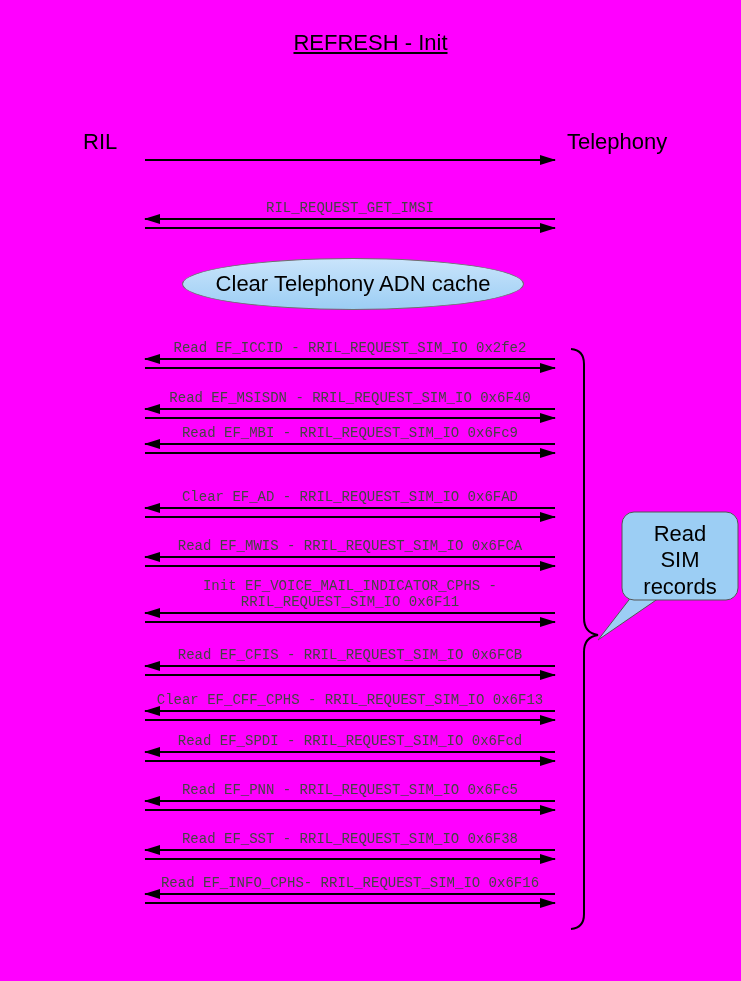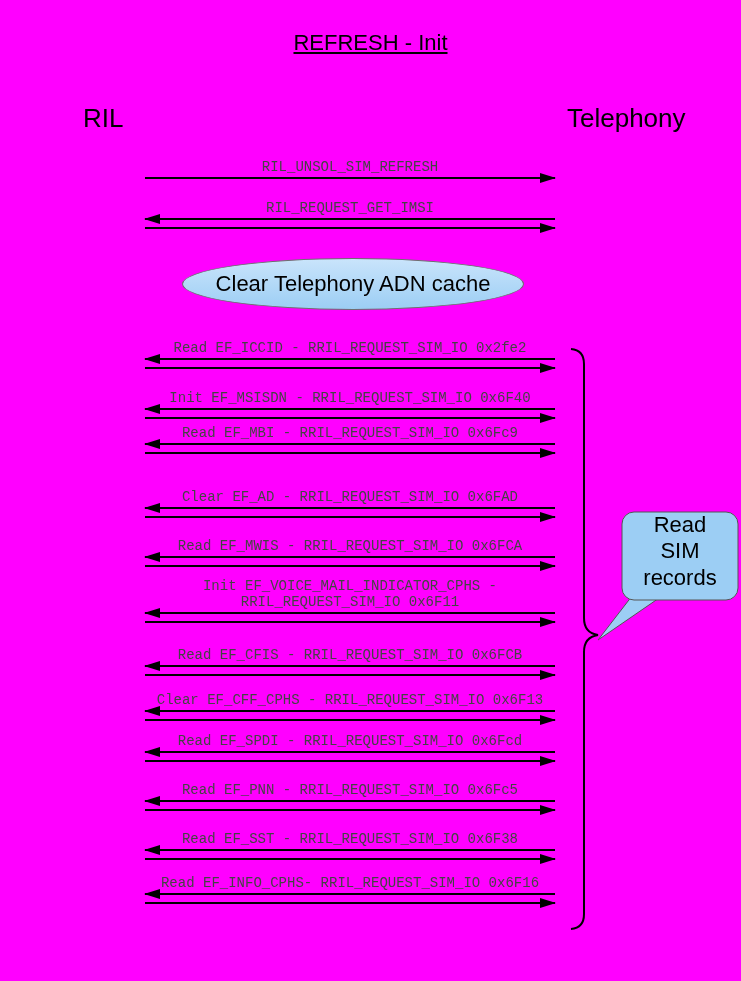--- a/index.html
+++ b/index.html
@@ -5,21 +5,21 @@
   html,body { margin:0; padding:0; }
   .screen {
     position:relative; width:741px; height:981px;
     background:#FF00FF; overflow:hidden;
     font-family:"Liberation Sans", sans-serif; color:#000;
   }
   .title {
     position:absolute; top:30px; left:0; width:100%;
     text-align:center; font-size:22px; text-decoration:underline;
   }
-  .actor { position:absolute; font-size:26px; }
+  .actor { position:absolute; font-size:22px;margin-top:26px; }
   .actor.ril { left:83px; top:103px; }
   .actor.telephony { left:567px; top:103px; }
 
   .msg { position:absolute; left:145px; width:410px; }
   .msg-label {
     text-align:center;
     font-family:"Liberation Mono", monospace;
     font-size:14px; line-height:16px; color:#444;
     margin-bottom:2px;
   }
@@ -43,58 +43,57 @@
     background:linear-gradient(#c9e4fb, #9CCEF4);
     border:1px solid #6f6f6f; border-radius:50%;
     display:flex; align-items:center; justify-content:center;
     font-size:22px;
   }
 
   .overlay { position:absolute; left:0; top:0; pointer-events:none; }
 
   .callout-text {
     position:absolute; left:622px; top:512px; width:116px; height:88px;
-    display:flex; align-items:flex-start; justify-content:center;
+    display:flex; align-items:flex-end; justify-content:center;
     text-align:center; font-size:22px; line-height:1.2;
   }
   .callout-text span { display:block; width:82px; }
 </style>
 </head>
 <body>
 
 <div class="screen">
 
   <div class="title">REFRESH - Init</div>
 
   <div class="actor ril">RIL</div>
   <div class="actor telephony">Telephony</div>
 
   <div class="msg" style="top:159px">
-    <div class="msg-label">RIL_UNSOL_SIM_REFRESH</div>
     <div class="line right"></div>
   </div>
 
   <div class="msg" style="top:200px">
     <div class="msg-label">RIL_REQUEST_GET_IMSI</div>
     <div class="line left"></div>
     <div class="line right"></div>
   </div>
 
   <div class="ellipse">
     <span>Clear Telephony ADN cache</span>
   </div>
 
   <div class="msg" style="top:340px">
     <div class="msg-label">Read EF_ICCID - RRIL_REQUEST_SIM_IO 0x2fe2</div>
     <div class="line left"></div>
     <div class="line right"></div>
   </div>
 
   <div class="msg" style="top:390px">
-    <div class="msg-label">Init EF_MSISDN - RRIL_REQUEST_SIM_IO 0x6F40</div>
+    <div class="msg-label">Read EF_MSISDN - RRIL_REQUEST_SIM_IO 0x6F40</div>
     <div class="line left"></div>
     <div class="line right"></div>
   </div>
 
   <div class="msg" style="top:425px">
     <div class="msg-label">Read EF_MBI - RRIL_REQUEST_SIM_IO 0x6Fc9</div>
     <div class="line left"></div>
     <div class="line right"></div>
   </div>
 

